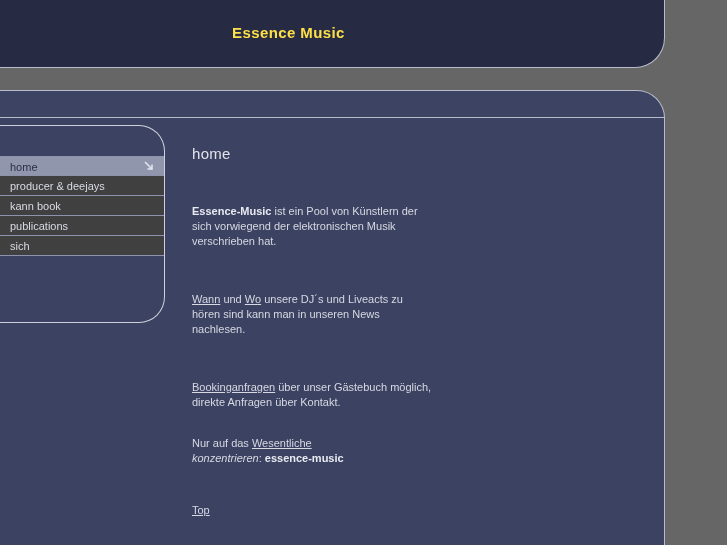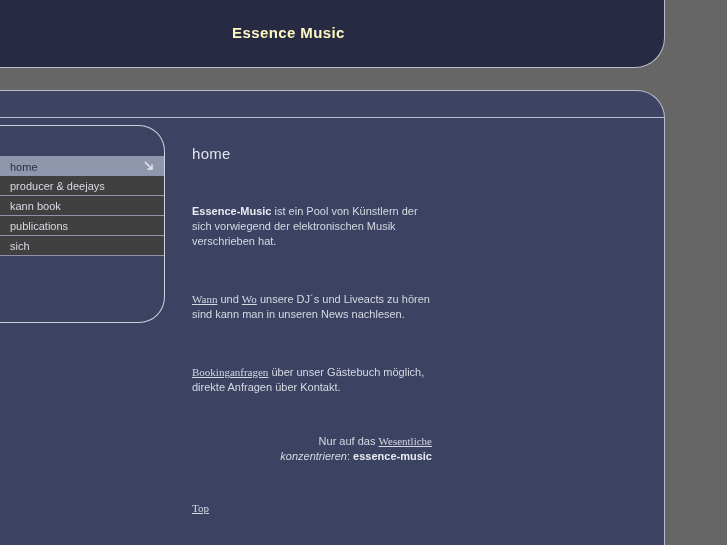--- a/index.html
+++ b/index.html
@@ -16,21 +16,21 @@
     position:absolute; left:0; top:0; width:665px; height:68px;
     background:#262a42;
     border-bottom-right-radius:30px;
     border-right:1px solid #b9bccb;
     border-bottom:1px solid #b9bccb;
   }
   .header-title {
     position:absolute; left:232px; top:24px;
     font-size:15px; font-weight:bold;
     letter-spacing:0.4px;
-    color:#fef9c3;
+    color:#fde047;
     font-family:"Liberation Sans", sans-serif;
     font-stretch:condensed;
   }
 
   
   .sub-band {
     position:absolute; left:0; top:90px; width:665px; height:28px;
     background:#3d4463;
     border-top-right-radius:30px;
     border-top:1px solid #b9bccb;
@@ -96,26 +96,24 @@
     color:#e2e4ec;
     letter-spacing:0.3px;
     margin-bottom:18px;
   }
   .para { margin-bottom:13px;margin-top:43px; }
   .para b { color:#e8eaf1; font-weight:bold; }
   .lnk {
     color:#d6d9e3;
     text-decoration:underline;
     cursor:pointer;
-    font-family:Liberation Serif, serif;
   }
   .tagline {
-    margin-top:39px;
+    margin-top:26px;
     line-height:15px;
-    text-align:right;
   }
   .tagline i { font-style:italic; }
   .tagline b { font-weight:bold; color:#e8eaf1; }
   .top-link-wrap { margin-top:37px; }
 </style>
 </head>
 <body>
 
 <div id="stage">
 

